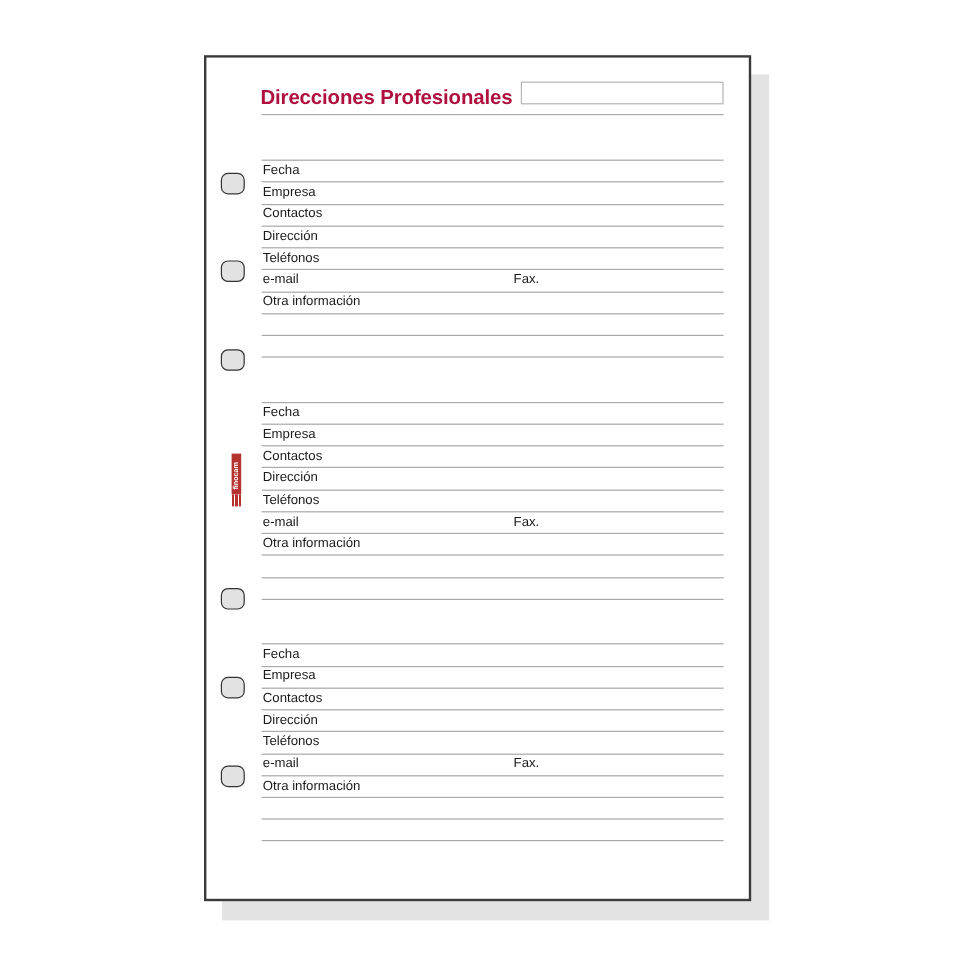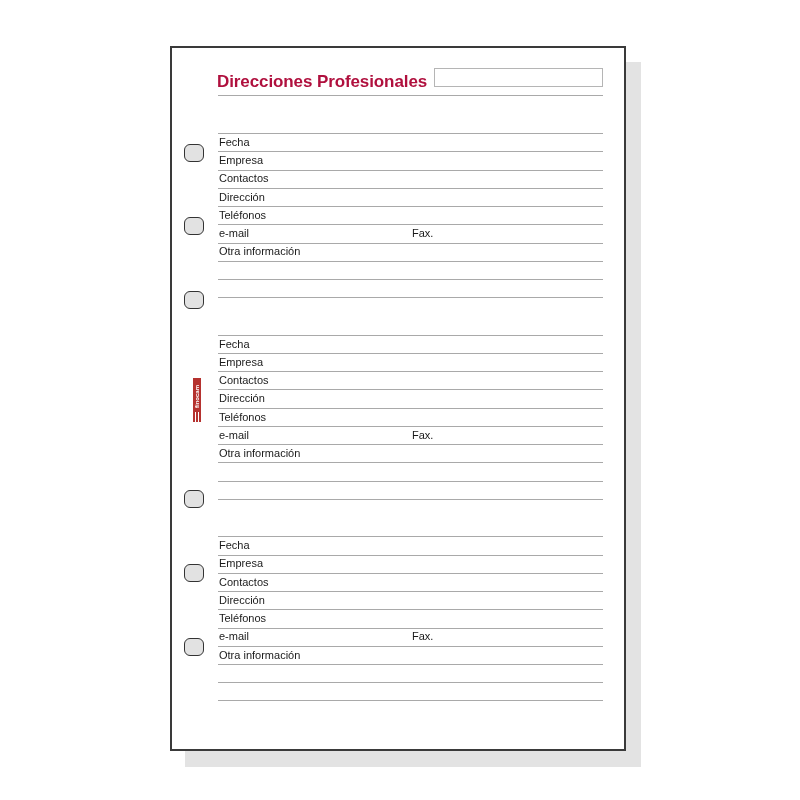--- a/index.html
+++ b/index.html
@@ -7,21 +7,21 @@
          font-family: "Liberation Sans", sans-serif; }
   .shadow { position: absolute; left: 185px; top: 62px; width: 456px; height: 705px; background: #e3e3e3; }
   .page { position: absolute; left: 170px; top: 46px; width: 456px; height: 705px;
           background: #ffffff; border: 2px solid #3a3a3a; box-sizing: border-box; }
   .title { position: absolute; left: 217px; top: 72px; font-size: 17px; font-weight: bold;
            color: #b0103e; letter-spacing: -0.1px; }
   .title-box { position: absolute; left: 434px; top: 68px; width: 169px; height: 19px;
                border: 1px solid #b5b5b5; box-sizing: border-box; background: #fff; }
   .hline { position: absolute; left: 218px; width: 385px; height: 1px; background: #a9a9a9; }
   .label { position: absolute; left: 219px; font-size: 11px; color: #1a1a1a; line-height: 13px; }
-  .fax { position: absolute; left: 412px; font-size: 11px; color: #1a1a1a; line-height: 13px; }
+  .fax { position: absolute; left: 428px; font-size: 11px; color: #1a1a1a; line-height: 13px; }
   .hole { position: absolute; left: 184px; width: 20px; height: 18px; border: 1.5px solid #333;
           border-radius: 6px; background: #e2e2e2; box-sizing: border-box; }
   .logo { position: absolute; left: 193px; top: 378px; width: 8px; height: 44px; }
   .logo-bar { position: absolute; left: 0; top: 0; width: 8px; height: 34px; background: #b5322f; }
   .logo-text { position: absolute; left: 1px; top: 30px; transform-origin: 0 0; transform: rotate(-90deg);
                font-size: 6px; color: #fff; font-weight: bold; white-space: nowrap; }
   .logo-stripes { position: absolute; left: 0; top: 34px; width: 8px; height: 10px;
                   background: repeating-linear-gradient(90deg, #b5322f 0 2px, #fff 2px 3px); }
 </style>
 </head>

